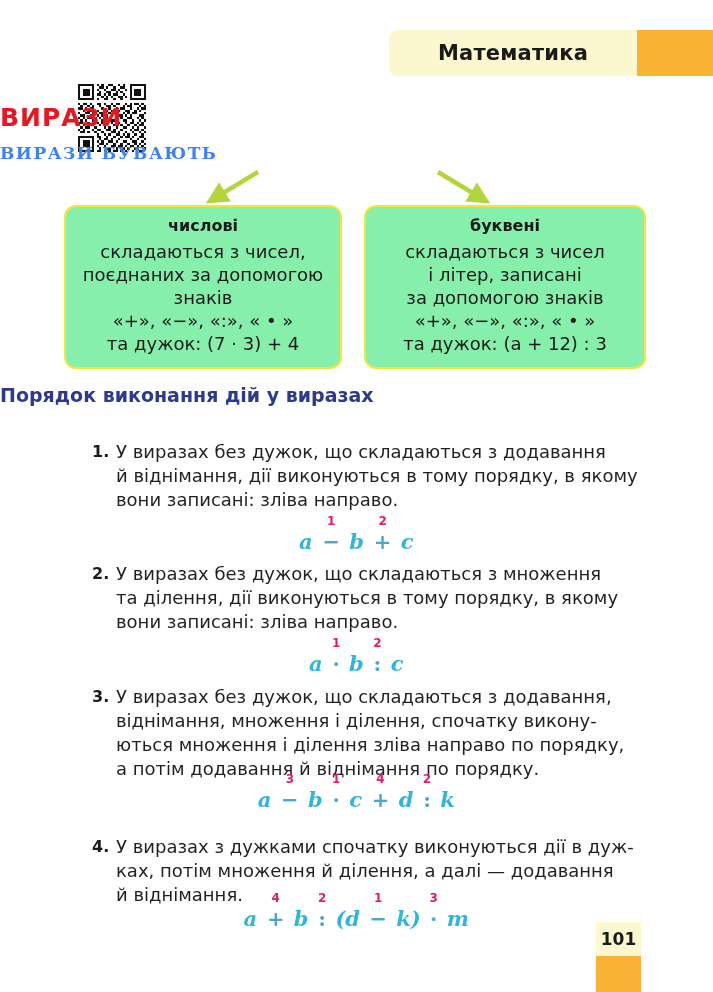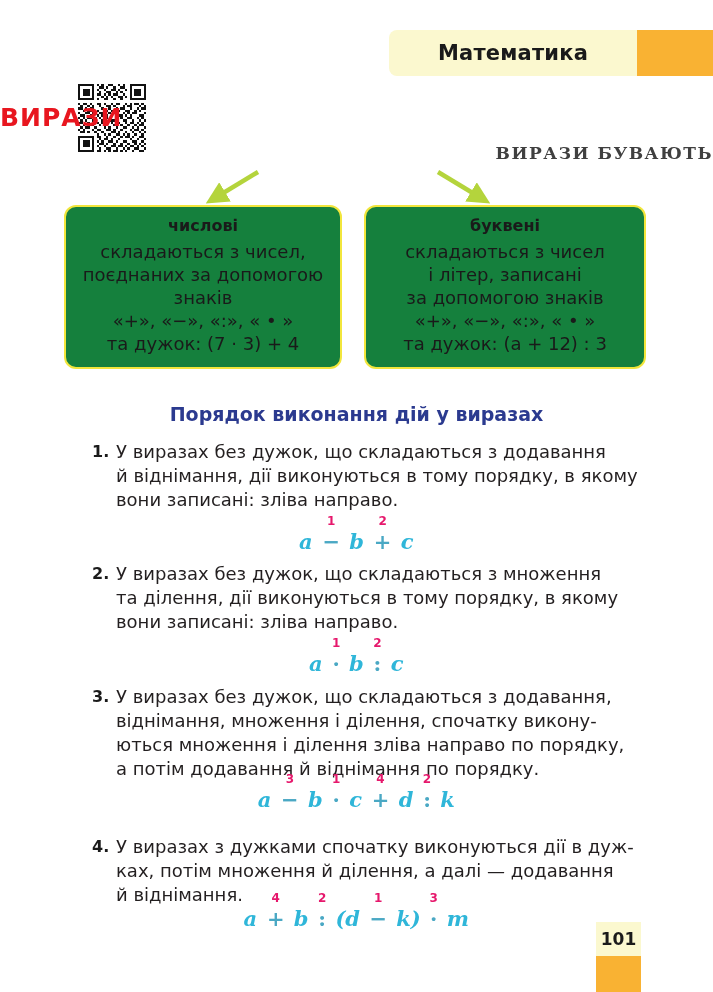--- a/index.html
+++ b/index.html
@@ -73,44 +73,44 @@
     font-size: 25px;
     font-weight: bold;
     color: #e8161f;
     letter-spacing: 1px;
   }
   #sub-title {
     position: absolute;
     top: 143px;
     left: 0;
     width: 713px;
-    text-align: right;
+    text-align: left;
     font-family: "DejaVu Serif", "Liberation Serif", serif;
     font-size: 17px;
     font-weight: bold;
-    color: #404040;
+    color: #3b82f6;
     letter-spacing: 1.5px;
   }
 
   
   #arrows {
     position: absolute;
     top: 168px;
     left: 0;
     width: 713px;
     height: 44px;
   }
 
   
   .concept-box {
     position: absolute;
     top: 205px;
     border: 2px solid #f2e63c;
     border-radius: 12px;
-    background: #15803d;
+    background: #86efac;
     box-sizing: border-box;
     padding-top: 9px;
   }
   #box-numeric { left: 64px;  width: 278px; height: 164px; }
   #box-literal { left: 364px; width: 282px; height: 164px; }
   .box-head {
     text-align: center;
     font-size: 16px;
     font-weight: bold;
     color: #1a1a1a;
@@ -120,24 +120,24 @@
     text-align: center;
     font-size: 18px;
     color: #1a1a1a;
     line-height: 23px;
     white-space: nowrap;
   }
 
   
   #rules-heading {
     position: absolute;
-    top: 403px;
+    top: 384px;
     left: 0;
     width: 713px;
-    text-align: center;
+    text-align: left;
     font-size: 19px;
     font-weight: bold;
     color: #2b3a8f;
   }
 
   .rule {
     position: absolute;
     left: 92px;
     width: 548px;
   }

